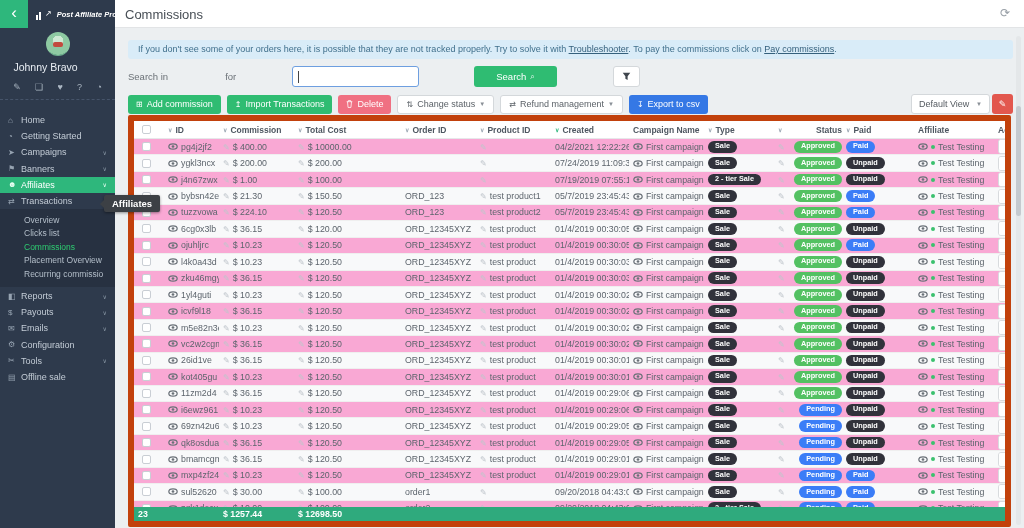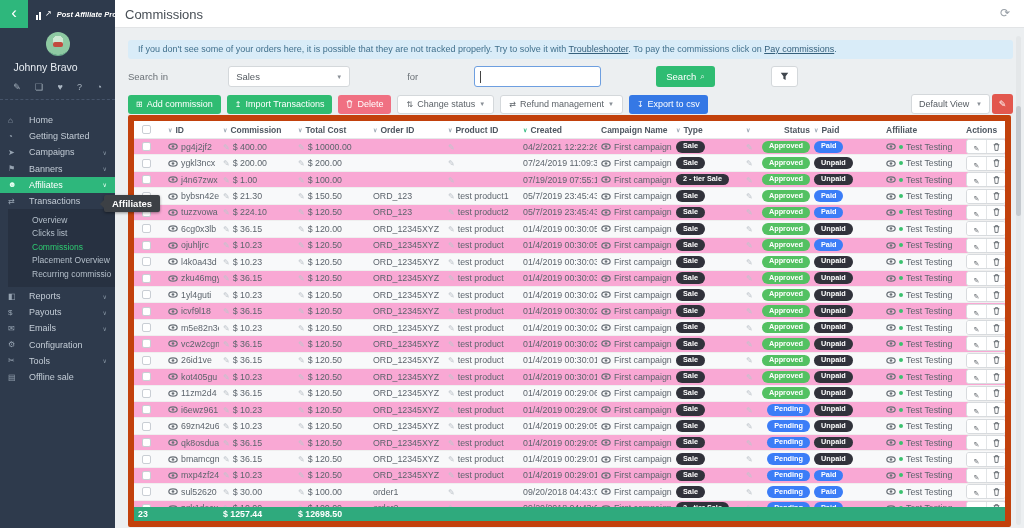--- a/index.html
+++ b/index.html
@@ -32,25 +32,25 @@
   .user-name { position:absolute; left:0; top:33px; width:91px; text-align:center; color:#e9eef4; font-size:10.5px; }
   .quick-icons { position:absolute; left:0; top:52px; width:115px; height:20px; display:flex;
                  justify-content:space-around; align-items:center; padding:0 6px; color:#aab6c2; font-size:9px;
                  border-bottom:1px dashed #46546a; padding-bottom:6px; }
   .quick-icons span { cursor:pointer; }
   .menu { position:absolute; left:0; width:115px; }
   #menu-top { top:84px; }
   .mi { height:16.2px; display:flex; align-items:center; padding:0 8px 0 8px; color:#c3ccd6;
         font-size:9px; cursor:pointer; position:relative; white-space:nowrap; }
   .mi .mi-icon { width:13px; font-size:8px; color:#97a4b2; flex:none; }
-  .mi .mi-label { flex:1; overflow:hidden;margin-left:8px; }
+  .mi .mi-label { flex:1; overflow:hidden; }
   .mi .chev { font-size:6px; color:#8a97a5; }
   .mi.active { background:#2eb77c; color:#fff; }
   .mi.active .mi-icon, .mi.active .chev { color:#eafff4; }
-  #submenu { position:absolute; top:181px; left:8px; width:115px; background:rgba(0,0,0,0.14); padding:5px 12px 6px 0; }
+  #submenu { position:absolute; top:181px; left:0; width:115px; background:rgba(0,0,0,0.14); padding:5px 12px 6px 0; }
   .smi { height:13.4px; line-height:13.4px; padding-left:24px; font-size:8.5px; color:#b4bfca;
          cursor:pointer; white-space:nowrap; overflow:hidden; }
   .smi.active { color:#2ecc71; }
   #menu-bottom { top:260px; }
 
   
   .tooltip { position:absolute; left:104px; top:195px; background:#3c4045; color:#fff; font-size:9.5px;
              font-weight:bold; padding:3px 8px; border-radius:2px; z-index:9; box-shadow:0 1px 3px rgba(0,0,0,.4); }
   .tooltip:before { content:""; position:absolute; left:-4px; top:5px; border:4px solid transparent;
                     border-right-color:#3c4045; border-left:0; }
@@ -67,21 +67,21 @@
   .sel { height:21px; background:#fff; border:1px solid #d4d8db; border-radius:3px; display:flex;
          align-items:center; justify-content:space-between; font-size:9.5px; color:#555b61;
          padding:0 7px; cursor:pointer; }
   .sel .chev-d { font-size:6px; color:#8a9097; margin-left:6px; }
   .search-sel { width:122px; margin-left:12px; }
   .for-lbl { margin-left:9px; }
   .search-input { width:127px; height:21px; background:#fff; border:1px solid #6e9fe0; border-radius:3px;
                   margin-left:8px; position:relative; cursor:text; }
   .search-input .caret { position:absolute; left:5px; top:4px; width:1px; height:12px; background:#444; }
   .btn { height:21px; border:none; border-radius:3px; font-size:9.5px; display:inline-flex;
-         align-items:center; gap:4px; padding:0 10px; cursor:pointer; font-family:inherit; }
+         align-items:center; gap:4px; padding:0 22px; cursor:pointer; font-family:inherit; }
   .btn-green { background:#2fbc72; color:#fff; }
   .btn-search { margin-left:7px; }
   .filter-btn { width:27px; height:21px; background:#fff; border:1px solid #d4d8db; border-radius:3px;
                 margin-left:8px; display:inline-flex; align-items:center; justify-content:center; cursor:pointer; }
 
   .toolbar { position:absolute; left:13px; top:66px; width:885px; height:20px; display:flex; align-items:center; gap:6px; }
   .btn-sm { height:19px; font-size:9px; padding:0 8px; }
   .btn-pink { background:#f07082; color:#fff; }
   .btn-white { background:#fff; color:#5c6268; border:1px solid #d4d8db; }
   .btn-blue { background:#3578e5; color:#fff; }
@@ -97,21 +97,21 @@
   .thead { display:flex; height:18px; align-items:center; border-bottom:1px solid #e6e8ea; background:#fff; }
   .th { font-size:8.5px; font-weight:bold; color:#4e5761; display:flex; align-items:center; gap:3px;
         padding-left:4px; white-space:nowrap; overflow:hidden; cursor:pointer; }
   .th .sort { font-size:6px; color:#9aa6b2; }
   .th .sort.active { color:#2eb77d; }
   .trow { display:flex; height:16.45px; align-items:center; border-bottom:1px solid #efefef; background:#f9a8d4; }
   .trow:nth-child(even) { background:#f8f9fa; }
   .td { display:flex; align-items:center; gap:3px; padding-left:4px; white-space:nowrap; overflow:hidden;
         font-size:8.8px; color:#5c646c; height:100%; }
   .col-0{width:30px;flex:none;padding-left:8px;} .col-1{width:55px;flex:none;}
-  .col-2{width:75px;flex:none;} .col-3{width:75px;flex:none;} .col-4{width:75px;flex:none;}
+  .col-2{width:75px;flex:none;} .col-3{width:75px;flex:none;} .col-4{width:75px;flex:none;margin-left:32px;}
   .col-5{width:75px;flex:none;} .col-6{width:78px;flex:none;} .col-7{width:75px;flex:none;}
   .col-8{width:70px;flex:none;} .col-9{width:68px;flex:none;justify-content:space-between;} .col-10{width:72px;flex:none;}
   .col-11{width:80px;flex:none;} .col-12{width:55px;flex:none;}
   .cb { width:9px; height:9px; border:1px solid #c9ced4; border-radius:2px; background:#fff; flex:none; cursor:pointer; }
   .pencil:before { content:"✎"; font-size:8px; color:#bfc5cb; }
   .pill { font-size:7.3px; font-weight:bold; color:#fff; padding:1.5px 7px; border-radius:8px; line-height:1.2;
           white-space:nowrap; }
   .pill-dark { background:#31323b; }
   .pill-green { background:#53c162; }
   .pill-blue { background:#3b7df7; }
@@ -242,24 +242,20 @@
   <div class="tooltip">Affiliates</div>
 
   <div id="main">
 
     <div class="alert">
       <span>If you don't see some of your orders here, it is possible that they are not tracked properly. Try to solve it with </span><a>Troubleshooter</a><span>. To pay the commissions click on </span><a>Pay commissions</a><span>.</span>
     </div>
 
     <div class="search-row">
       <span class="lbl">Search in</span>
-      <div class="sel search-sel">
-        <span>Sales</span>
-        <span class="chev-d">▼</span>
-      </div>
       <span class="lbl for-lbl">for</span>
       <div class="search-input">
           <span class="caret"></span>
         </div>
       <button class="btn btn-green btn-search">
         <span>Search</span>
         <span class="bicon">⌕</span>
       </button>
       <div class="filter-btn">
         <svg width="9" height="9" viewBox="0 0 12 12">

